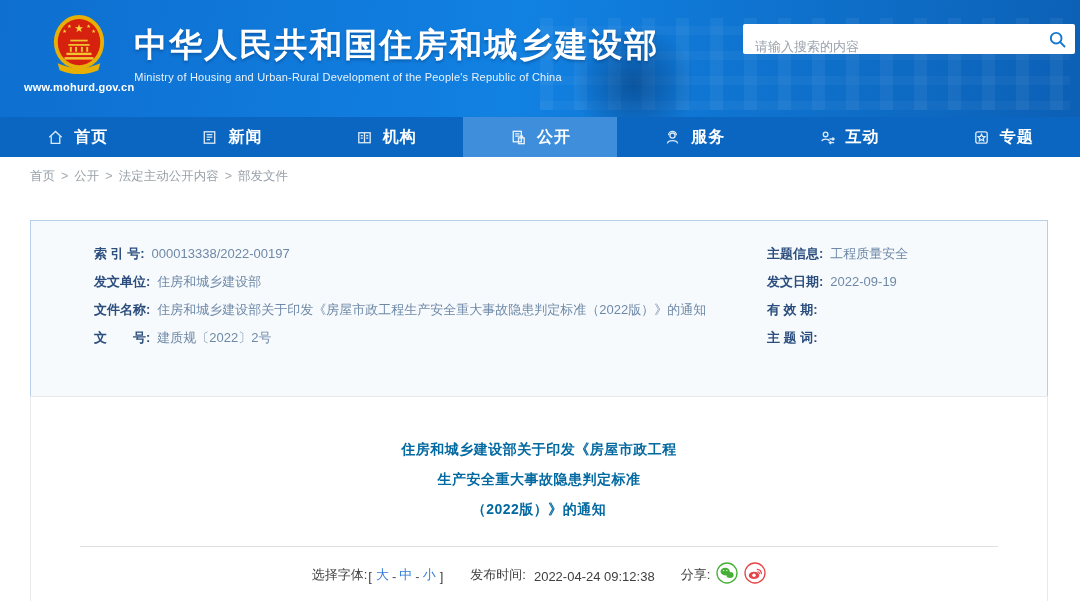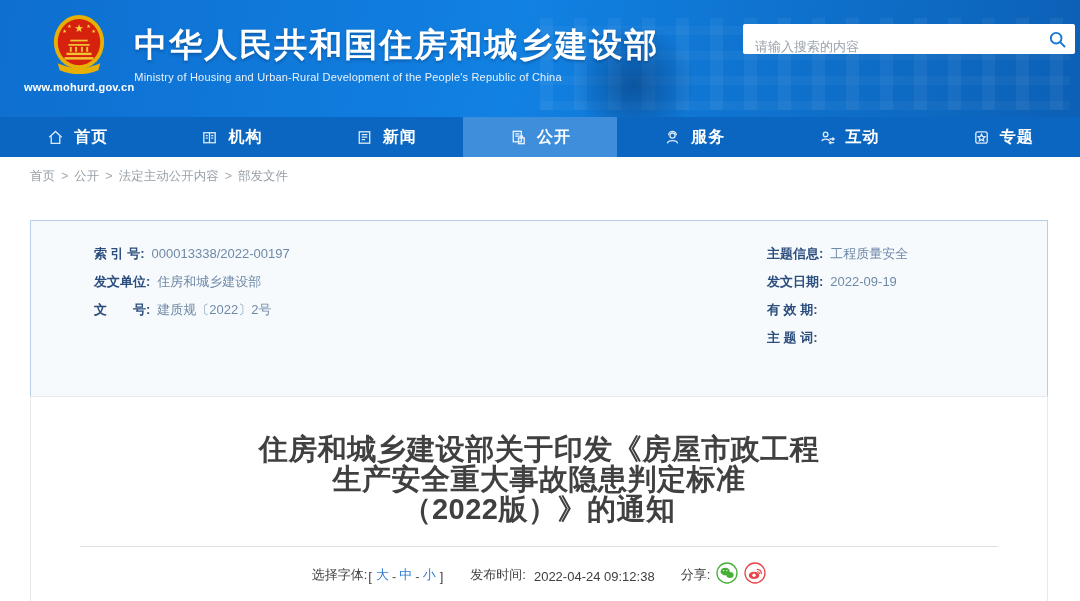--- a/index.html
+++ b/index.html
@@ -82,21 +82,21 @@
   .info-label { color:#2c4e7e; font-weight:bold; white-space:pre; margin-right:7px; flex:none; }
   .info-value { color:#6e89a7; }
 
   
   .article {
     position:absolute; left:30px; top:396px; width:1018px; height:206px;
     background:#ffffff; border:1px solid #e7e9ec;
   }
   .article-title { margin-top:37px; text-align:center; }
   .article-title .t-line {
-    font-size:29px; font-weight:bold; color:#404040; line-height:30px; letter-spacing:.5px;
+    font-size:14px; font-weight:bold; color:#0369a1; line-height:30px; letter-spacing:.5px;
   }
   .article-divider { width:918px; margin:22px auto 0; border-top:1px solid #e0e0e0; height:0; }
   .meta-row {
     display:flex; justify-content:center; align-items:flex-end;
     margin-top:15px; font-size:13px; color:#404040;
   }
   .meta-label { color:#404040; }
   .font-bracket { color:#404040; margin:0 1px; }
   .font-link { color:#2e7cd6; cursor:pointer; margin:0 3px; }
   .font-sep { color:#555; }
@@ -154,31 +154,31 @@
 <div class="nav">
   <div class="nav-item">
     <svg viewBox="0 0 20 20" fill="none" stroke="#dce9f8" stroke-width="1.4">
       <path d="M3.5 9.8 L10 3.6 L16.5 9.8"></path>
         <path d="M5.5 8.6 V16.2 H14.5 V8.6"></path>
     </svg>
     <span>首页</span>
   </div>
   <div class="nav-item">
     <svg viewBox="0 0 20 20" fill="none" stroke="#dce9f8" stroke-width="1.4">
+      <rect x="4.5" y="4" width="11" height="12"></rect>
+        <path d="M7 7 H13 M7 9.6 H13 M7 12.2 H10.6"></path>
+    </svg>
+    <span>新闻</span>
+  </div>
+  <div class="nav-item">
+    <svg viewBox="0 0 20 20" fill="none" stroke="#dce9f8" stroke-width="1.4">
       <rect x="4" y="5" width="12" height="10.5"></rect>
         <path d="M10 5 V15.5 M6 8 H8.2 M6 10.6 H8.2 M11.8 8 H14 M11.8 10.6 H14"></path>
     </svg>
     <span>机构</span>
-  </div>
-  <div class="nav-item">
-    <svg viewBox="0 0 20 20" fill="none" stroke="#dce9f8" stroke-width="1.4">
-      <rect x="4.5" y="4" width="11" height="12"></rect>
-        <path d="M7 7 H13 M7 9.6 H13 M7 12.2 H10.6"></path>
-    </svg>
-    <span>新闻</span>
   </div>
   <div class="nav-item active">
     <svg viewBox="0 0 20 20" fill="none" stroke="#e7f1fb" stroke-width="1.4">
       <rect x="4.5" y="3.5" width="8.5" height="11"></rect>
         <path d="M6.5 6.2 H11 M6.5 8.6 H11"></path>
       <rect x="10" y="10.5" width="6" height="6"></rect>
         <path d="M11.6 10.5 V9.4 a1.4 1.4 0 0 1 2.8 0 V10.5"></path>
     </svg>
     <span>公开</span>
   </div>
@@ -220,20 +220,24 @@
 
 <div class="info-box">
   <div class="info-col-left">
     <div class="info-row">
       <span class="info-label">索 引 号:</span>
       <span class="info-value">000013338/2022-00197</span>
     </div>
     <div class="info-row">
       <span class="info-label">发文单位:</span>
       <span class="info-value">住房和城乡建设部</span>
+    </div>
+    <div class="info-row">
+      <span class="info-label">文件名称:</span>
+      <span class="info-value">住房和城乡建设部关于印发《房屋市政工程生产安全重大事故隐患判定标准（2022版）》的通知</span>
     </div>
     <div class="info-row">
       <span class="info-label">文　　号:</span>
       <span class="info-value">建质规〔2022〕2号</span>
     </div>
   </div>
   <div class="info-col-right">
     <div class="info-row">
       <span class="info-label">主题信息:</span>
       <span class="info-value">工程质量安全</span>

